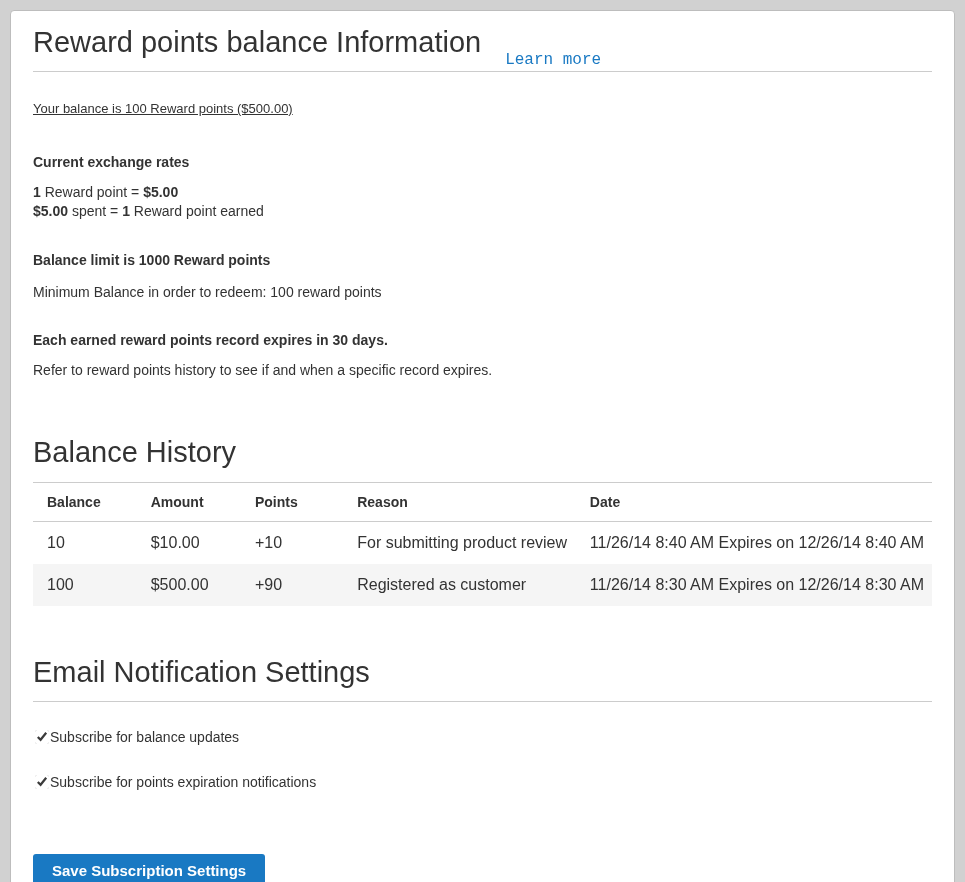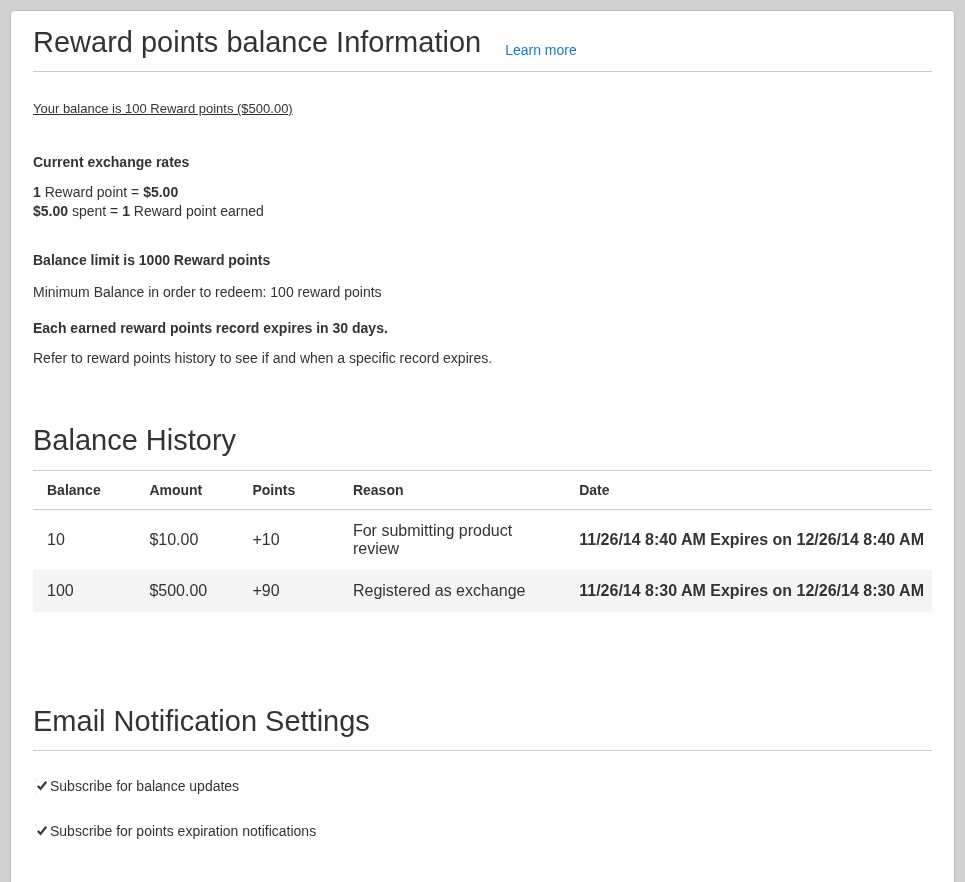--- a/index.html
+++ b/index.html
@@ -29,40 +29,41 @@
   }
   .page-header { display: flex; align-items: center; gap: 24px; }
   .h-light {
     font-size: 29px;
     font-weight: 300;
     color: #333;
     margin: 0;
     line-height: 1.25;
   }
   .learn-more {
-    font-size: 14px;
+    font-size: 16px;
     color: var(--link);
     text-decoration: none;
     cursor: pointer;
     position: relative;
-    top: 8px;
+    top: 18px;
+    font-family: Liberation Mono, monospace;
   }
   hr.rule {
     border: 0;
     border-top: 1px solid var(--divider);
     margin: 11px 0 0 0;
   }
   .balance-summary { font-size: 13px; margin: 29px 0 0 0; text-decoration: underline; }
   .bold-line { font-weight: bold; font-size: 14px; margin: 0; }
   .exchange-heading { margin-top: 38px; }
   .rates { margin: 13px 0 0 0; line-height: 19px; }
   .rates .b { font-weight: bold; }
   .balance-limit { margin-top: 31px; }
   .plain-line { margin: 16px 0 0 0; }
-  .expiry-heading { margin-top: 20px; }
+  .expiry-heading { margin-top: 32px; }
   .expiry-note { margin-top: 14px; }
 
   .history-title { margin-top: 56px; }
   .history-rule { margin-top: 12px; }
 
   table.history {
     width: 100%;
     border-collapse: collapse;
   }
   table.history th {
@@ -70,27 +71,27 @@
     font-weight: bold;
     font-size: 14px;
     padding: 11px 8px 11px 14px;
     border-bottom: 1px solid var(--divider);
   }
   table.history td {
     font-size: 16px;
     padding: 12px 8px 12px 14px;
   }
   table.history tbody tr:nth-child(2) { background: var(--row-alt); }
-  td.nowrap, th.nowrap { white-space: nowrap; font-weight: bold; }
+  td.nowrap, th.nowrap { white-space: nowrap; }
   col.c1 { width: 108px; }
   col.c2 { width: 108px; }
   col.c3 { width: 108px; }
   col.c4 { width: 253px; }
 
-  .email-title { margin-top: 91px; }
+  .email-title { margin-top: 48px; }
   .email-rule { margin-top: 12px; }
 
   .checkbox-row {
     display: flex;
     align-items: center;
     gap: 1px;
     margin: 29px 0 0 2px;
     cursor: pointer;
   }
   .checkbox-row.first { margin-top: 27px; }
@@ -166,21 +167,21 @@
         <td>10</td>
         <td>$10.00</td>
         <td>+10</td>
         <td>For submitting product review</td>
         <td class="nowrap">11/26/14 8:40 AM Expires on 12/26/14 8:40 AM</td>
       </tr>
       <tr>
         <td>100</td>
         <td>$500.00</td>
         <td>+90</td>
-        <td>Registered as exchange</td>
+        <td>Registered as customer</td>
         <td class="nowrap">11/26/14 8:30 AM Expires on 12/26/14 8:30 AM</td>
       </tr>
     </tbody>
   </table>
 
   <h2 class="h-light email-title">Email Notification Settings</h2>
   <hr class="rule email-rule">
 
   <label class="checkbox-row first">
     <input type="checkbox" checked="true" style="">

